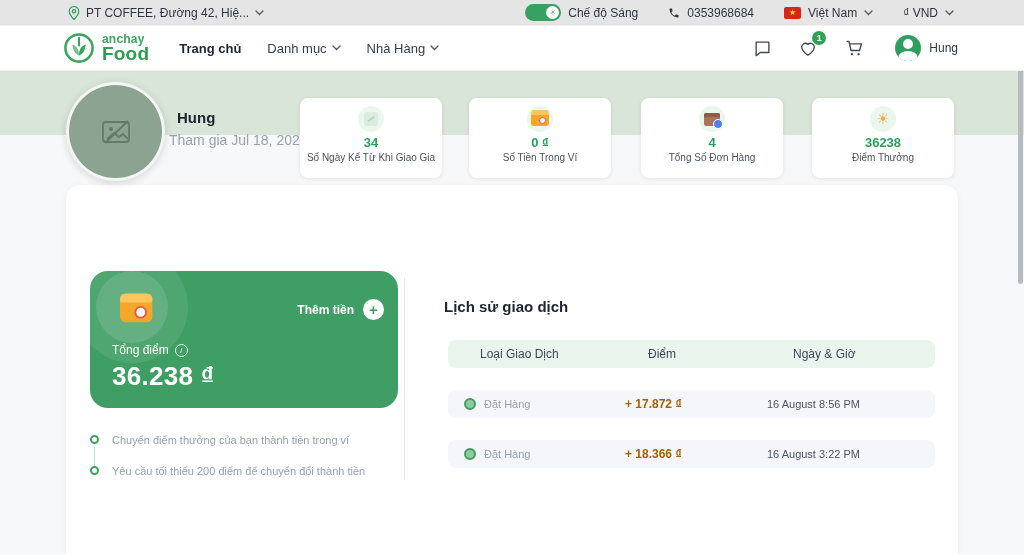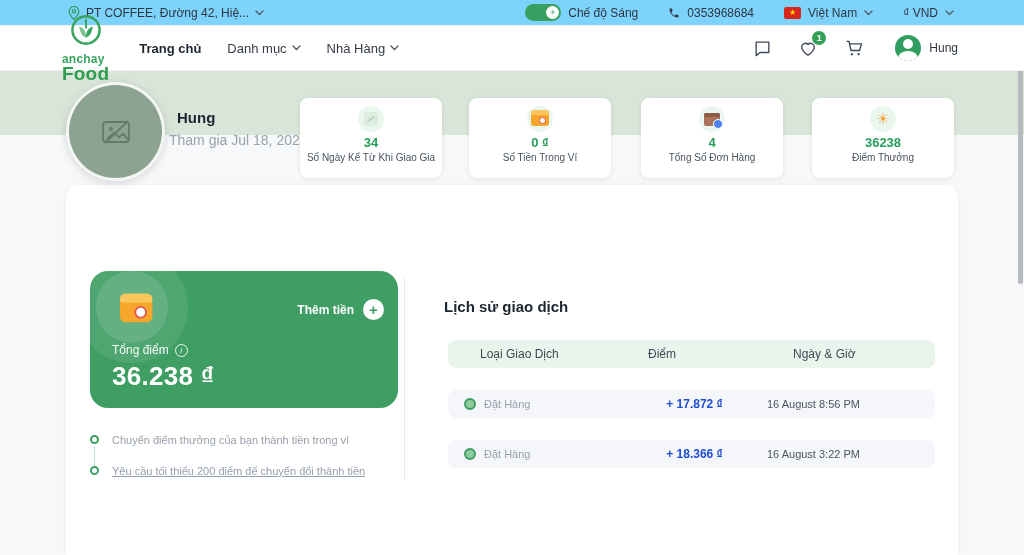--- a/index.html
+++ b/index.html
@@ -1,37 +1,37 @@
 <!DOCTYPE html>
 <html><head>
 <meta charset="utf-8">
 <style>
   * { margin:0; padding:0; box-sizing:border-box; }
   body { font-family:"Liberation Sans","DejaVu Sans",sans-serif; background:#e9ebee; }
   .screen { position:relative; width:1024px; height:555px; background:#f7f8fa; overflow:hidden; }
 
   
-  .topbar { position:absolute; top:0; left:0; width:1024px; height:26px; background:#7dd3fc;
+  .topbar { position:absolute; top:0; left:0; width:1024px; height:26px; background:#e5e5e5;
             border-bottom:1px solid #f1f2f4; display:flex; align-items:center; padding:0 70px 0 68px; z-index:5; }
   .loc { display:flex; align-items:center; gap:6px; cursor:pointer; }
   .loc-text { font-size:12px; color:#2d3642; font-weight:500; }
   .spacer { flex:1; }
   .tb-group { display:flex; align-items:center; gap:7px; margin-left:30px; font-size:12px; color:#2d3642; }
   .toggle { width:36px; height:17px; border-radius:9px; background:#38a061; position:relative; cursor:pointer; }
   .toggle-knob { position:absolute; right:2px; top:2px; width:13px; height:13px; border-radius:50%;
                  background:#fff; display:flex; align-items:center; justify-content:center;
                  font-size:8px; color:#6fb486; font-family:"DejaVu Sans",sans-serif; line-height:1; }
   .flag { width:17px; height:12px; background:#da251d; border-radius:2px; display:flex; align-items:center;
           justify-content:center; color:#ffde00; font-size:8px; line-height:1; font-family:"DejaVu Sans",sans-serif; }
   .chev { display:inline-block; }
 
   
   .header { position:absolute; top:26px; left:0; width:1024px; height:45px; background:#fff;
             display:flex; align-items:center; padding:0 66px 0 62px; border-bottom:1px solid #eef0f2; z-index:5; }
-  .logo { display:flex; align-items:center; gap:6px; cursor:pointer;flex-direction:column; }
+  .logo { display:flex; align-items:center; gap:6px; cursor:pointer; }
   .logo-text { display:flex; flex-direction:column; line-height:1; }
   .logo-top { font-size:12px; font-weight:700; color:#3aa55f; letter-spacing:.2px; }
   .logo-bottom { font-size:19px; font-weight:800; color:#2f9e50; letter-spacing:.2px; margin-top:-1px; }
   .nav { display:flex; align-items:center; gap:26px; margin-left:30px; }
   .nav-item { display:flex; align-items:center; gap:5px; font-size:13px; color:#333c48; cursor:pointer; }
   .nav-item.bold { font-weight:700; color:#1d2530; }
   .hicons { display:flex; align-items:center; gap:24px; }
   .hicon { position:relative; width:22px; height:22px; display:flex; align-items:center; justify-content:center; cursor:pointer; color:#3f4a57; }
   .badge { position:absolute; top:-6px; right:-7px; min-width:14px; height:14px; border-radius:7px;
            background:#34a055; color:#fff; font-size:9px; font-weight:700; display:flex; align-items:center; justify-content:center; padding:0 3px; }
@@ -103,21 +103,21 @@
   
   .tx-title { position:absolute; left:378px; top:113px; font-size:15px; font-weight:700; color:#1d2530; }
   .tx-row { position:absolute; left:382px; width:487px; height:28px; border-radius:8px;
             display:grid; grid-template-columns:168px 148px 1fr; align-items:center; }
   .tx-head { top:155px; background:#e9f4ec; font-size:12px; color:#3e4856; }
   .tx-head .c1 { padding-left:32px; }
   .tx-head .c2 { padding-left:32px; }
   .tx-head .c3 { padding-left:29px; }
   .tx-data { background:#f5f6fa; }
   .tx-data .c1 { padding-left:16px; display:flex; align-items:flex-end; gap:8px; font-size:11px; color:#97a1ad; }
-  .tx-data .c2 { padding-left:9px; font-size:12px; font-weight:700; color:#1d4ed8;text-align:center; }
+  .tx-data .c2 { padding-left:9px; font-size:12px; font-weight:700; color:#a16207; }
   .tx-data .c3 { padding-left:3px; font-size:11px; color:#4b5563; }
   .coin { width:12px; height:12px; border-radius:50%; background:#8ecb9d; border:2px solid #3d9d62; }
 
   
   .sb-thumb { position:absolute; right:1px; top:6px; width:5px; height:278px; border-radius:3px; background:#b7bbc0; cursor:pointer; }
 </style>
 </head>
 <body>
 
 <div class="screen">
@@ -275,21 +275,21 @@
       </div>
       <div class="wallet-amount">36.238 ₫</div>
     </div>
 
     <div class="vdivider"></div>
 
     <span class="note-dot" style="left:24px; top:250px;"></span>
     <span class="note-line"></span>
     <span class="note-dot" style="left:24px; top:281px;"></span>
     <span class="note-text" style="top:249px;">Chuyển điểm thưởng của bạn thành tiền trong ví</span>
-    <span class="note-text" style="top:280px;text-decoration:underline;">Yêu cầu tối thiểu 200 điểm để chuyển đổi thành tiền</span>
+    <span class="note-text" style="top:280px;">Yêu cầu tối thiểu 200 điểm để chuyển đổi thành tiền</span>
 
     <div class="tx-title">Lịch sử giao dịch</div>
 
     <div class="tx-row tx-head">
       <span class="c1">Loại Giao Dịch</span>
       <span class="c2">Điểm</span>
       <span class="c3">Ngày &amp; Giờ</span>
     </div>
 
     <div class="tx-row tx-data" style="top:205px;">

